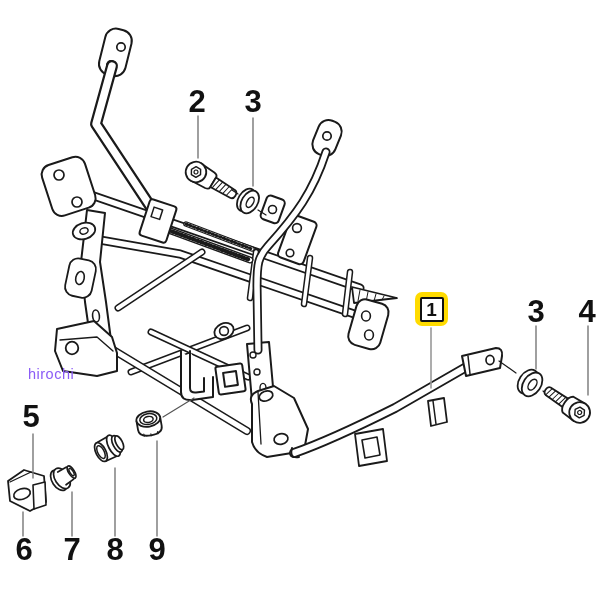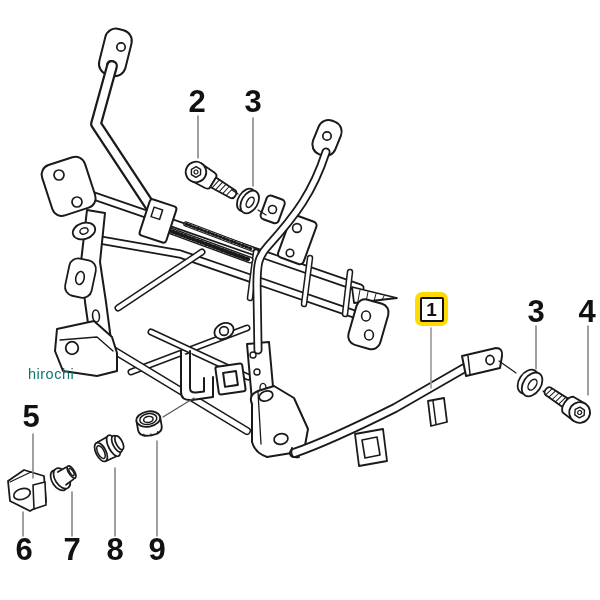--- a/index.html
+++ b/index.html
@@ -17,21 +17,21 @@
   .badge{
     position:absolute;width:33px;height:34px;background:#FFDB00;border-radius:7px;
     display:flex;align-items:center;justify-content:center;cursor:pointer;
   }
   .badge-inner{
     width:20px;height:21px;background:#ffffff;border:2px solid #111;border-radius:2px;
     display:flex;align-items:center;justify-content:center;
     font-weight:700;font-size:19px;line-height:1;color:#111;
   }
   .watermark{
-    position:absolute;font-size:14.5px;color:#0f766e;letter-spacing:.5px;
+    position:absolute;font-size:14.5px;color:#8b5cf6;letter-spacing:.5px;
     font-family:"Liberation Sans", sans-serif;
   }
 </style>
 </head>
 <body>
 
 <div class="stage">
 
 <svg width="600" height="600" viewBox="0 0 600 600" xmlns="http://www.w3.org/2000/svg">
   <g stroke="#1a1a1a" fill="none" stroke-linecap="round" stroke-linejoin="round">

